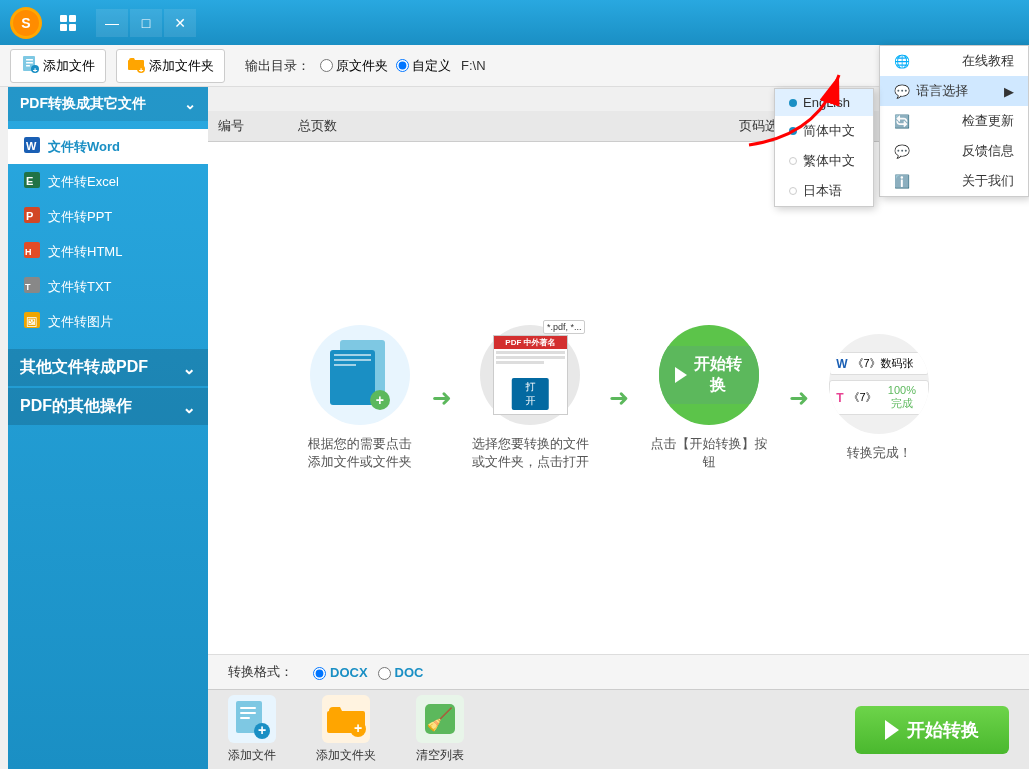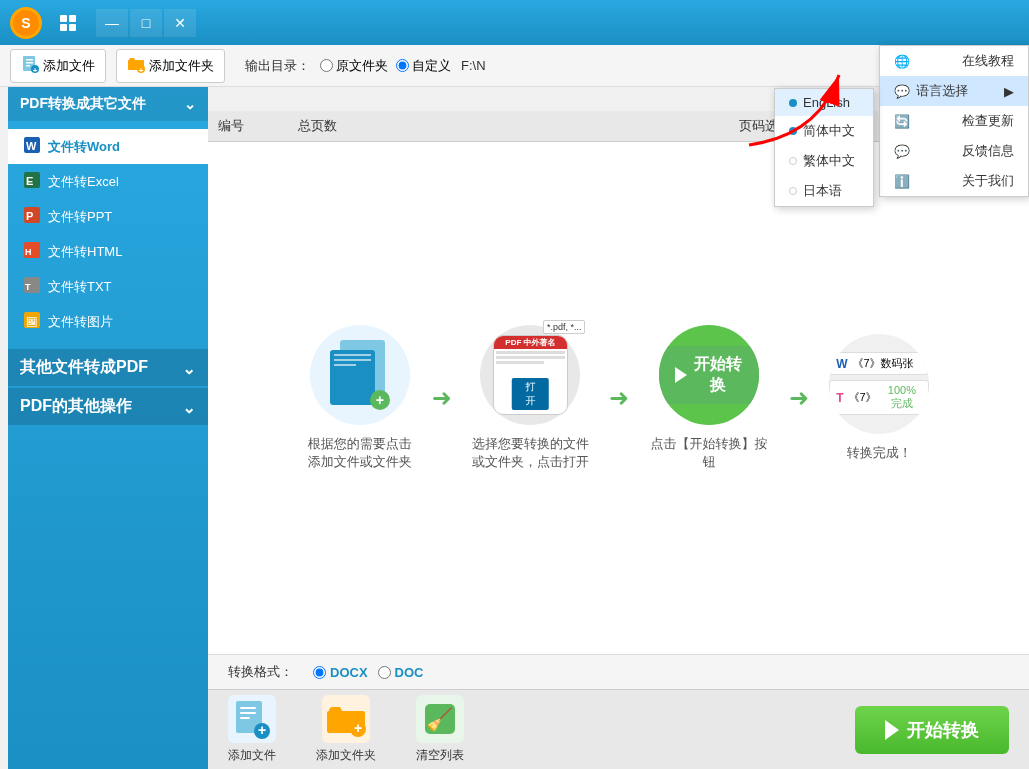--- a/index.html
+++ b/index.html
@@ -230,21 +230,21 @@
       background: #f5f5f5;
       border-top: 1px solid #ddd;
       padding: 8px 20px;
       display: flex;
       align-items: center;
       gap: 20px;
       font-size: 13px;
     }
     .format-label { color: #333; }
     .format-options { display: flex; align-items: center; gap: 10px; }
-    .format-options label { display: flex; align-items: center; gap: 4px; cursor: pointer; color: #1a8fc4; font-weight: bold; }
+    .format-options label { display: flex; align-items: flex-end; gap: 4px; cursor: pointer; color: #1a8fc4; font-weight: bold; }
 
     
     .footer-bar {
       background: #e8e8e8;
       border-top: 1px solid #ccc;
       height: 80px;
       display: flex;
       align-items: center;
       justify-content: center;
       gap: 40px;
@@ -501,21 +501,21 @@
             <span>根据您的需要点击</span><br>
             <span>添加文件或文件夹</span>
           </div>
         </div>
 
         <div class="arrow" style="transform:rotate(0deg); font-size:24px; color:#5cb85c;">➜</div>
 
         <div class="step">
           <div class="step-circle open-files" style="background:#e8e8e8; overflow:visible; position:relative;">
 
-            <div style="width:75px; height:80px; background:#fff; border:1px solid #ccc; border-radius:10px; position:relative; overflow:hidden;">
+            <div style="width:75px; height:80px; background:#fff; border:1px solid #ccc; border-radius:0; position:relative; overflow:hidden;">
               <div style="background:#d32f2f; color:white; font-size:8px; padding:1px 3px; font-weight:bold;">PDF 中外著名</div>
               <div style="font-size:7px; padding:2px; color:#555; line-height:1.3;">
                 <div style="height:3px;background:#ddd;margin-bottom:2px;"></div>
                 <div style="height:3px;background:#ddd;margin-bottom:2px;"></div>
                 <div style="height:3px;background:#ddd;margin-bottom:2px;width:70%;"></div>
               </div>
               <div style="position:absolute; bottom:4px; left:50%; transform:translateX(-50%); background:#0369a1; color:white; font-size:10px; padding:2px 10px; border-radius:2px;">打开</div>
             </div>
             <div style="position:absolute; top:-5px; right:-5px; font-size:9px; background:white; border:1px solid #ccc; padding:1px 3px; border-radius:2px; color:#333;">*.pdf, *...</div>
           </div>

